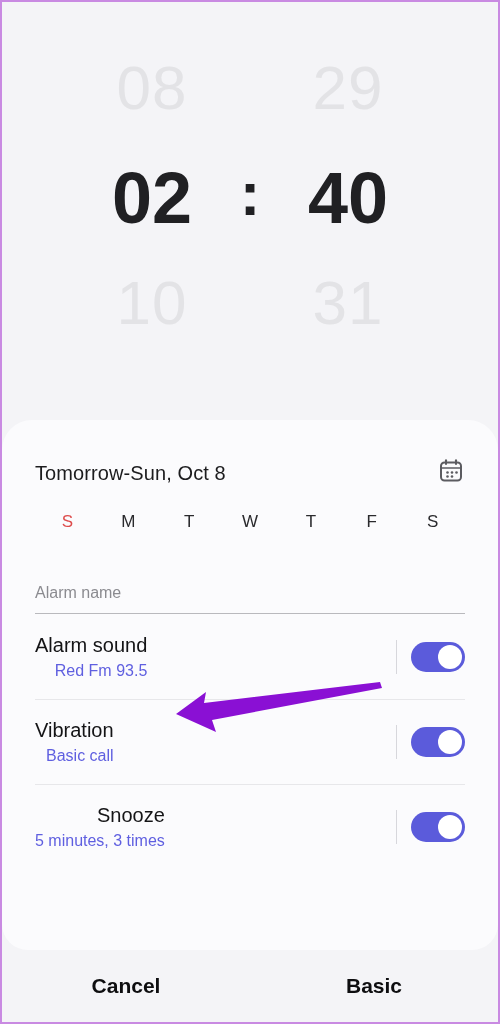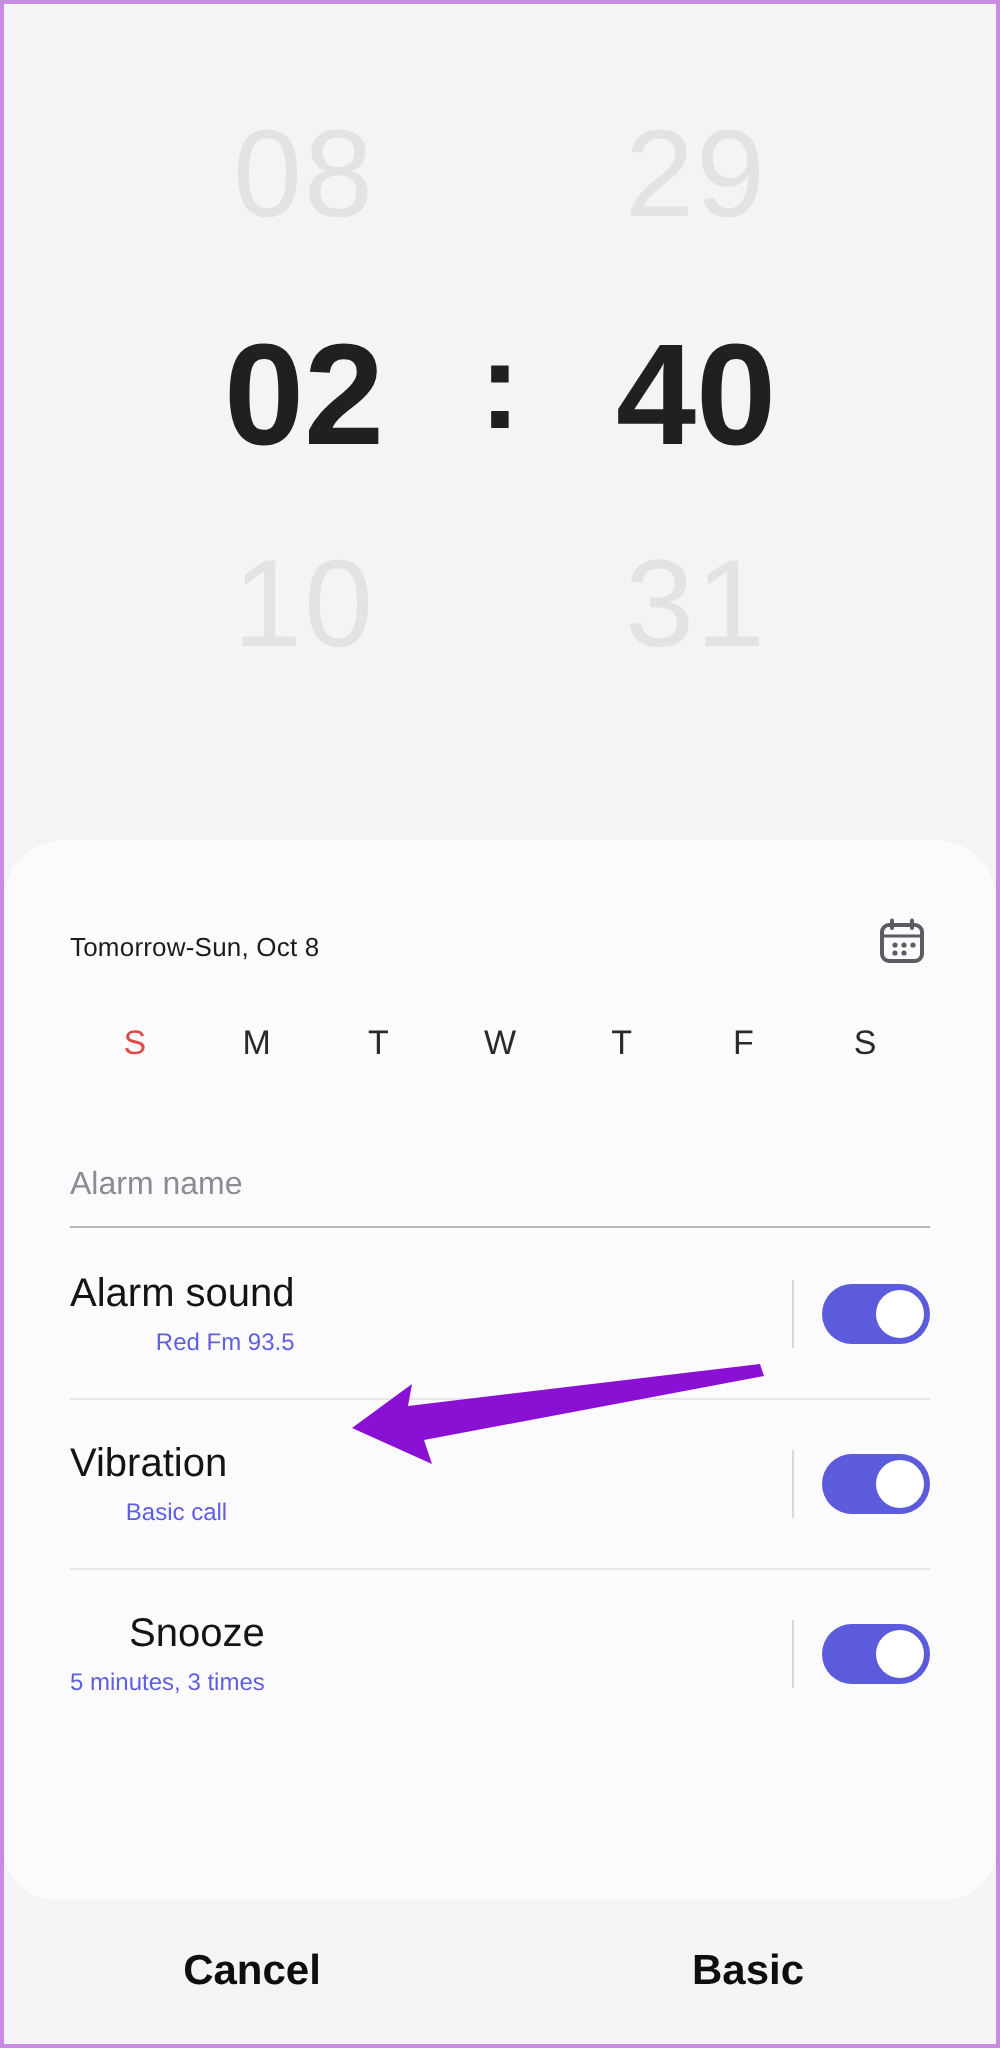--- a/index.html
+++ b/index.html
@@ -87,21 +87,21 @@
   }
 
   .date-row {
     display: flex;
     align-items: center;
     justify-content: space-between;
     height: 62px;
     padding-top: 22px;
   }
   .date-text {
-    font-size: 13px;
+    font-size: 20px;
     color: #1c1c1e;
     letter-spacing: 0.1px;
   }
   .cal-icon { display: block; }
 
   .weekdays {
     display: flex;
     align-items: center;
     margin-top: 8px;
     padding: 0 2px;
@@ -151,21 +151,21 @@
     top: 0;
     height: 1px;
     background: #e7e7ea;
   }
   .setting-texts { display: flex; flex-direction: column; gap: 5px; align-items: flex-end; }
   .setting-title {
     font-size: 20px;
     color: #141416;
   }
   .setting-sub {
-    font-size: 12px;
+    font-size: 16px;
     color: #5f5fe0;
   }
   .toggle-wrap {
     display: flex;
     align-items: center;
     gap: 14px;
   }
   .divider-v {
     width: 1px;
     height: 34px;

